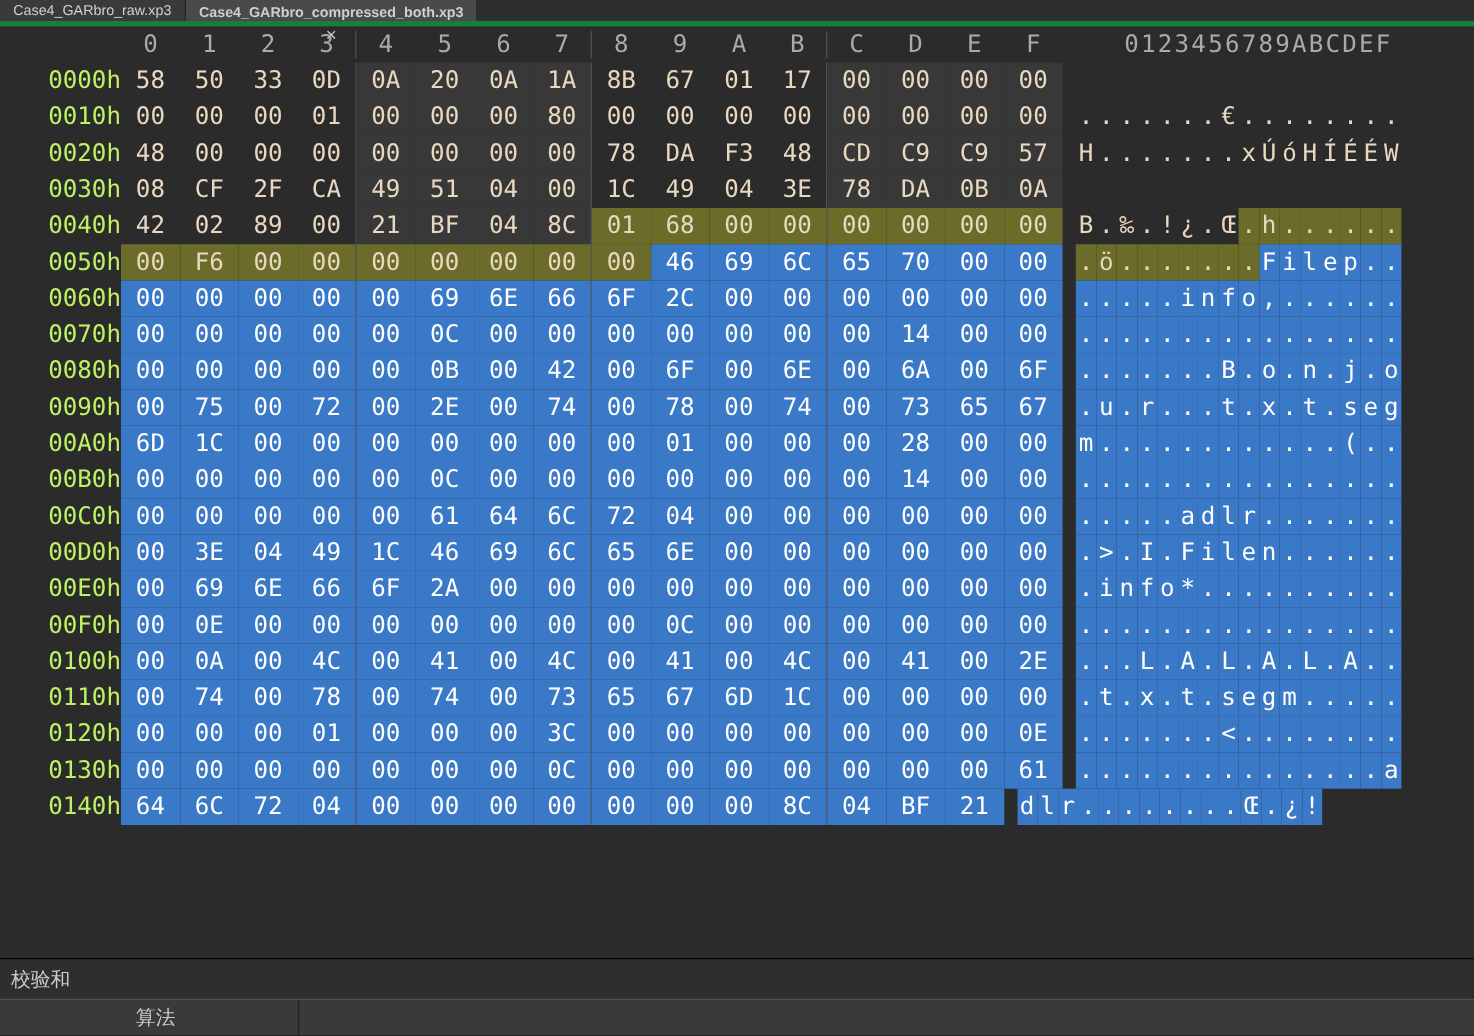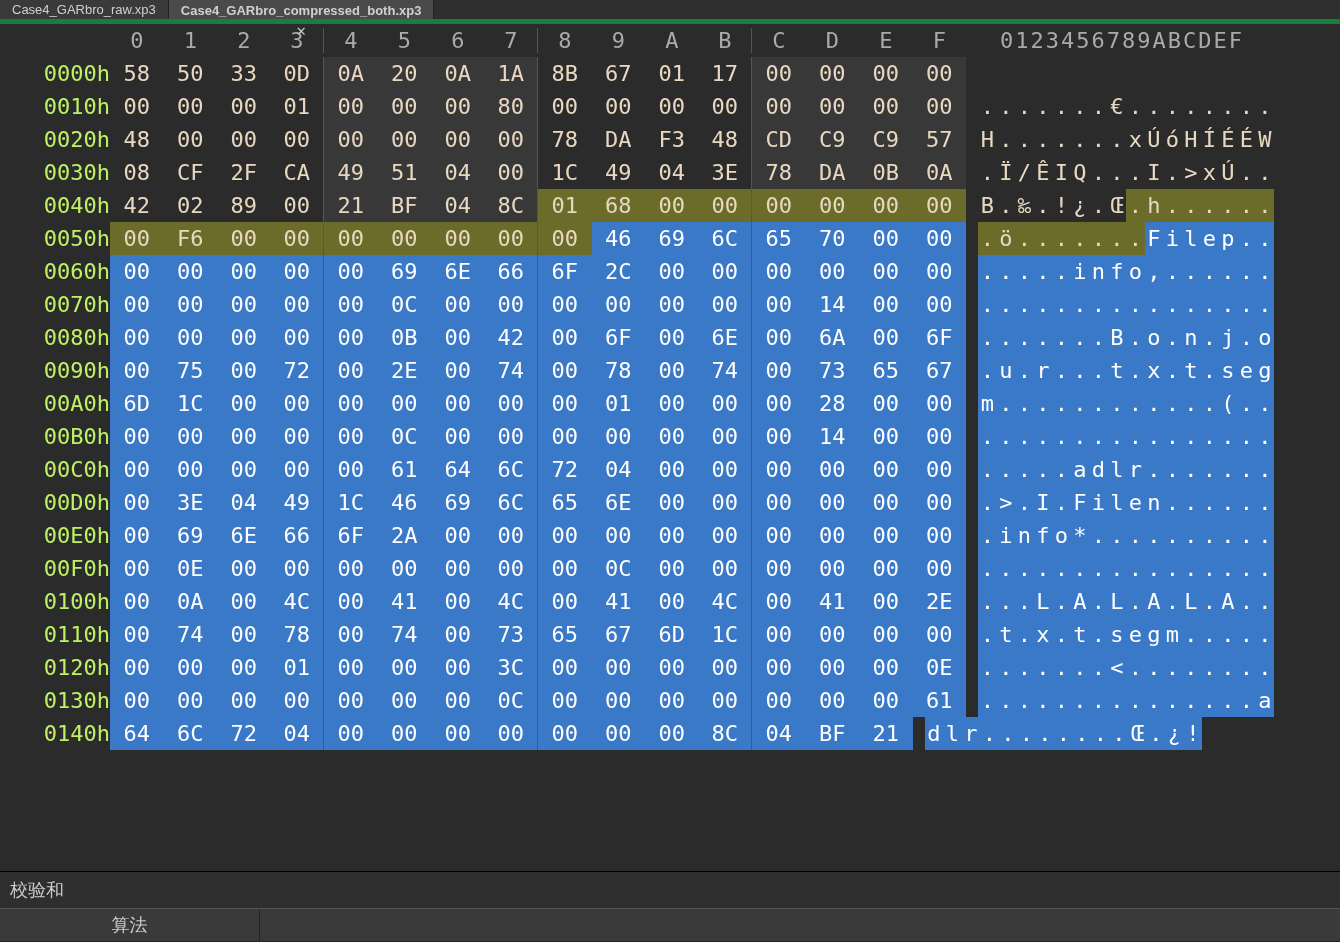--- a/index.html
+++ b/index.html
@@ -50,21 +50,21 @@
     padding: 4px 10px;
     position: relative;
   }
   .hex-header {
     display: flex;
     color: #aaa;
     margin-bottom: 4px;
   }
   .offset-col { width: 100px; text-align: left; padding-right: 8px; }
   .byte-col   { width: 53.5px; text-align: center; }
-  .ascii-label { width:300px; text-align:center; letter-spacing:2px; padding-left:12px;}
+  .ascii-label { width:300px; text-align:right; letter-spacing:2px; padding-left:12px;}
   .hex-rows { }
   .hex-row { display: flex; height: 33px; line-height: 33px; }
   .hex-row .offset { width: 100px; text-align: right; color: #bef264; }
   .hex-row .bytes { display: flex; }
   .hex-row .byte  { width: 53.5px; text-align: center; color: #e8d8c0; position:relative; }
   .hex-row .ascii { padding-left: 12px; letter-spacing: 0px; width:320px;}
   .hex-row .ascii span { display:inline-block; width:18.5px; text-align:center; color:#e8d8c0;}
   .byte.alt, .ascii span.alt { background:#383838; }
   .byte.hl, .ascii span.hl { background:#6b6b2a; }
   .byte.sel, .ascii span.sel { background:#3a78c8; color:#fff; }
@@ -83,21 +83,21 @@
     display:flex;
     background:#3a3a3a;
     border-top:1px solid #555;
     border-bottom:1px solid #222;
   }
   .checksum-header > div {
     padding:4px 8px;
     text-align:center;
     border-right:1px solid #222;
   }
-  .checksum-header .col1 { width:260px; }
+  .checksum-header .col1 { width:260px;margin-left:12px; }
   .checksum-header .col2 { width:570px; }
   .checksum-row {
     display:flex;
     background:#3a78c8;
     color:#fff;
   }
   .checksum-row > div {
     padding:3px 8px;
     border-right:1px solid #222;
   }
@@ -220,21 +220,20 @@
           <div class="byte alt group-sep">00</div>
           <div class="byte">1C</div>
           <div class="byte">49</div>
           <div class="byte">04</div>
           <div class="byte group-sep">3E</div>
           <div class="byte alt">78</div>
           <div class="byte alt">DA</div>
           <div class="byte alt">0B</div>
           <div class="byte alt">0A</div>
         </div>
-        <div class="ascii"><span>.</span><span>Ï</span><span>/</span><span>Ê</span><span>I</span><span>Q</span><span>.</span><span>.</span><span>.</span><span>I</span><span>.</span><span>&gt;</span><span>x</span><span>Ú</span><span>.</span><span>.</span></div>
       </div>
       <div class="hex-row">
         <div class="offset">0040h</div>
         <div class="bytes">
           <div class="byte">42</div>
           <div class="byte">02</div>
           <div class="byte">89</div>
           <div class="byte group-sep">00</div>
           <div class="byte alt">21</div>
           <div class="byte alt">BF</div>

